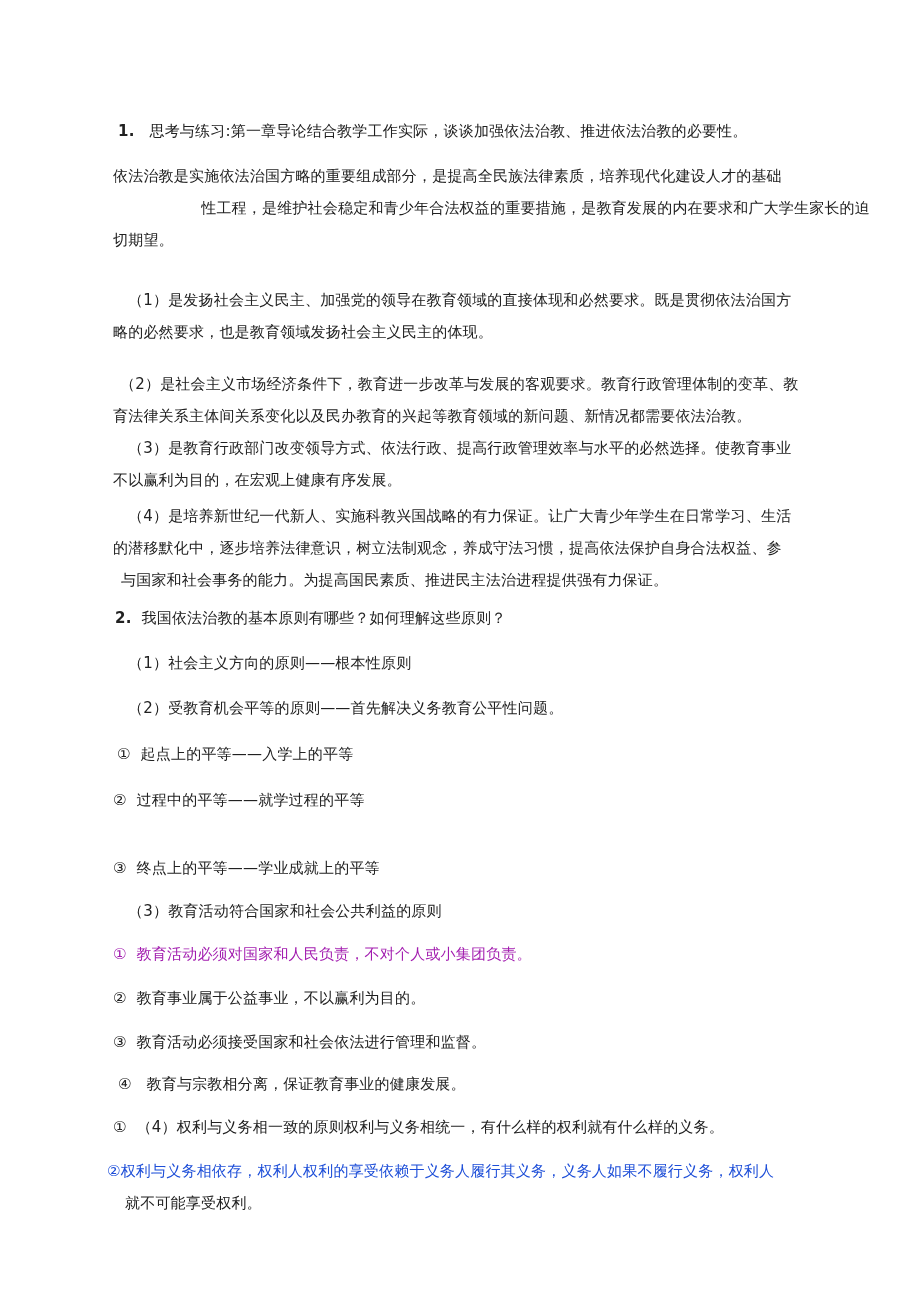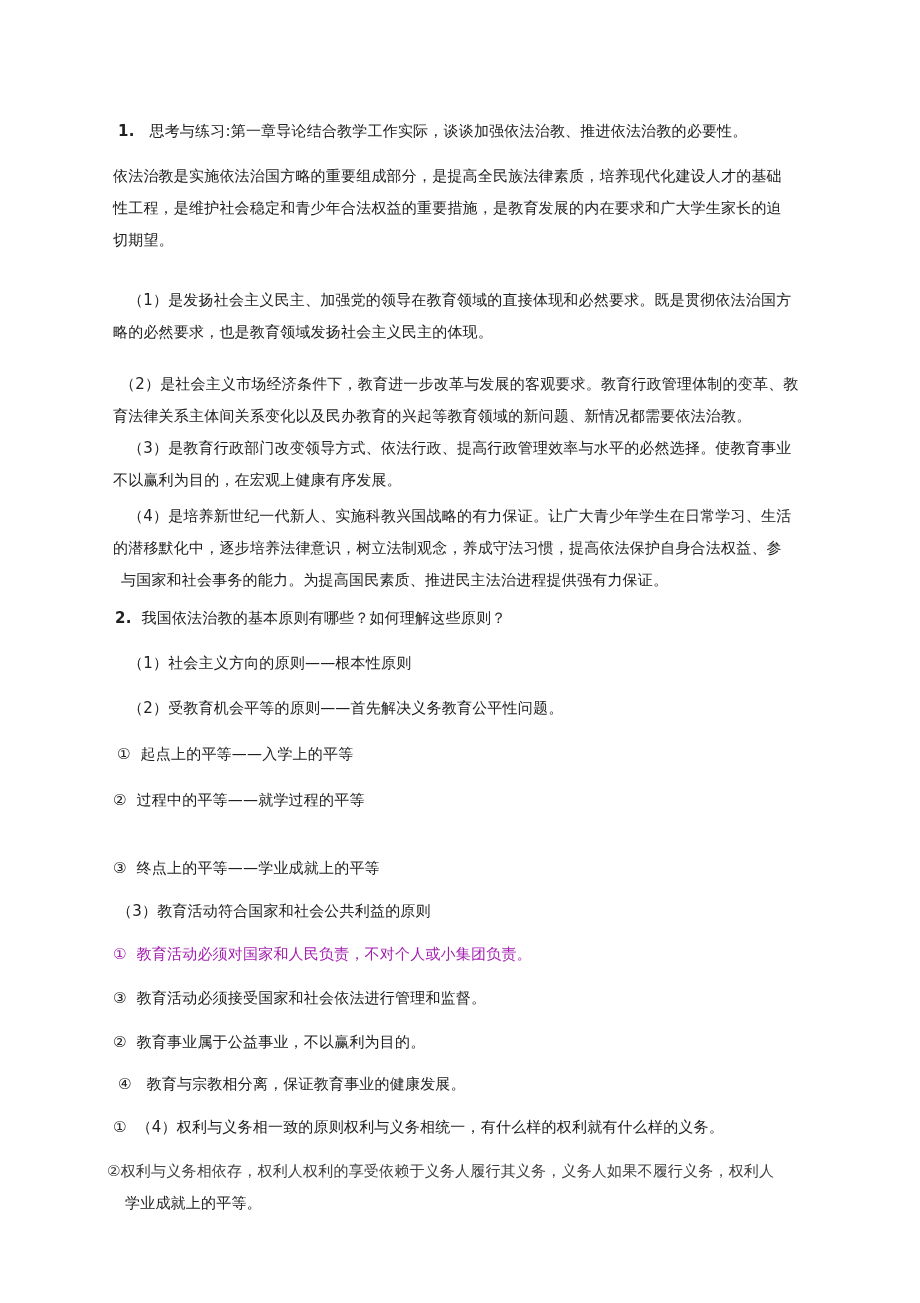--- a/index.html
+++ b/index.html
@@ -38,21 +38,21 @@
 </style>
 </head>
 <body>
 
 <div id="doc" style="background: rgb(255, 255, 255);">
     <div class="paragraph" style="margin-top: 0px;">
       <div class="line" style="margin-left: 5px; color: rgb(33, 33, 33);"><span class="seg-bold">1.</span><span>   思考与练习:第一章导论结合教学工作实际，谈谈加强依法治教、推进依法治教的必要性。</span></div>
     </div>
     <div class="paragraph" style="margin-top: 13px;">
       <div class="line" style="margin-left: 0px; color: rgb(33, 33, 33);"><span>依法治教是实施依法治国方略的重要组成部分，是提高全民族法律素质，培养现代化建设人才的基础</span></div>
-      <div class="line" style="margin-left: 0px; color: rgb(33, 33, 33);"><span>性工程，是维护社会稳定和青少年合法权益的重要措施，是教育发展的内在要求和广大学生家长的迫</span></div>
+      <div class="line" style="margin-left: 0px; color: rgb(33, 33, 33); text-align: right;"><span>性工程，是维护社会稳定和青少年合法权益的重要措施，是教育发展的内在要求和广大学生家长的迫</span></div>
       <div class="line" style="margin-left: 0px; color: rgb(33, 33, 33);"><span>切期望。</span></div>
     </div>
     <div class="paragraph" style="margin-top: 28px;">
       <div class="line" style="margin-left: 15px; color: rgb(33, 33, 33);"><span>（1）是发扬社会主义民主、加强党的领导在教育领域的直接体现和必然要求。既是贯彻依法治国方</span></div>
       <div class="line" style="margin-left: 0px; color: rgb(33, 33, 33);"><span>略的必然要求，也是教育领域发扬社会主义民主的体现。</span></div>
     </div>
     <div class="paragraph" style="margin-top: 20px;">
       <div class="line" style="margin-left: 7px; color: rgb(33, 33, 33);"><span>（2）是社会主义市场经济条件下，教育进一步改革与发展的客观要求。教育行政管理体制的变革、教</span></div>
       <div class="line" style="margin-left: 0px; color: rgb(33, 33, 33);"><span>育法律关系主体间关系变化以及民办教育的兴起等教育领域的新问题、新情况都需要依法治教。</span></div>
     </div>
@@ -77,34 +77,34 @@
     <div class="paragraph" style="margin-top: 14px;">
       <div class="line" style="margin-left: 4px; color: rgb(33, 33, 33);"><span>①  起点上的平等——入学上的平等</span></div>
     </div>
     <div class="paragraph" style="margin-top: 14px;">
       <div class="line" style="margin-left: 0px; color: rgb(33, 33, 33);"><span>②  过程中的平等——就学过程的平等</span></div>
     </div>
     <div class="paragraph" style="margin-top: 13px;">
       <div class="line" style="margin-left: 0px; color: rgb(33, 33, 33); margin-top: 36px;"><span>③  终点上的平等——学业成就上的平等</span></div>
     </div>
     <div class="paragraph" style="margin-top: 11px;">
-      <div class="line" style="margin-left: 4px; color: rgb(33, 33, 33);"><span>（3）教育活动符合国家和社会公共利益的原则</span></div>
+      <div class="line" style="margin-left: 15px; color: rgb(33, 33, 33);"><span>（3）教育活动符合国家和社会公共利益的原则</span></div>
     </div>
     <div class="paragraph" style="margin-top: 11px;">
       <div class="line" style="margin-left: 0px; color: #a21caf;"><span>①  教育活动必须对国家和人民负责，不对个人或小集团负责。</span></div>
     </div>
     <div class="paragraph" style="margin-top: 12px;">
-      <div class="line" style="margin-left: 0px; color: rgb(33, 33, 33);"><span>③  教育活动必须接受国家和社会依法进行管理和监督。</span></div>
+      <div class="line" style="margin-left: 0px; color: rgb(33, 33, 33);"><span>②  教育事业属于公益事业，不以赢利为目的。</span></div>
     </div>
     <div class="paragraph" style="margin-top: 12px;">
-      <div class="line" style="margin-left: 0px; color: rgb(33, 33, 33);"><span>②  教育事业属于公益事业，不以赢利为目的。</span></div>
+      <div class="line" style="margin-left: 0px; color: rgb(33, 33, 33);"><span>③  教育活动必须接受国家和社会依法进行管理和监督。</span></div>
     </div>
     <div class="paragraph" style="margin-top: 10px;">
       <div class="line" style="margin-left: 5px; color: rgb(33, 33, 33);"><span>④   教育与宗教相分离，保证教育事业的健康发展。</span></div>
     </div>
     <div class="paragraph" style="margin-top: 11px;">
       <div class="line" style="margin-left: 0px; color: rgb(33, 33, 33);"><span>①  （4）权利与义务相一致的原则权利与义务相统一，有什么样的权利就有什么样的义务。</span></div>
     </div>
     <div class="paragraph" style="margin-top: 12px;">
-      <div class="line" style="margin-left: -6px; color: #404040;"><span>②权利与义务相依存，权利人权利的享受依赖于义务人履行其义务，义务人如果不履行义务，权利人</span></div>
-      <div class="line" style="margin-left: 12px; color: rgb(33, 33, 33);"><span>学业成就上的平等。</span></div>
+      <div class="line" style="margin-left: -6px; color: #1d4ed8;"><span>②权利与义务相依存，权利人权利的享受依赖于义务人履行其义务，义务人如果不履行义务，权利人</span></div>
+      <div class="line" style="margin-left: 12px; color: rgb(33, 33, 33);"><span>就不可能享受权利。</span></div>
     </div>
   </div>
 
 </body></html>

